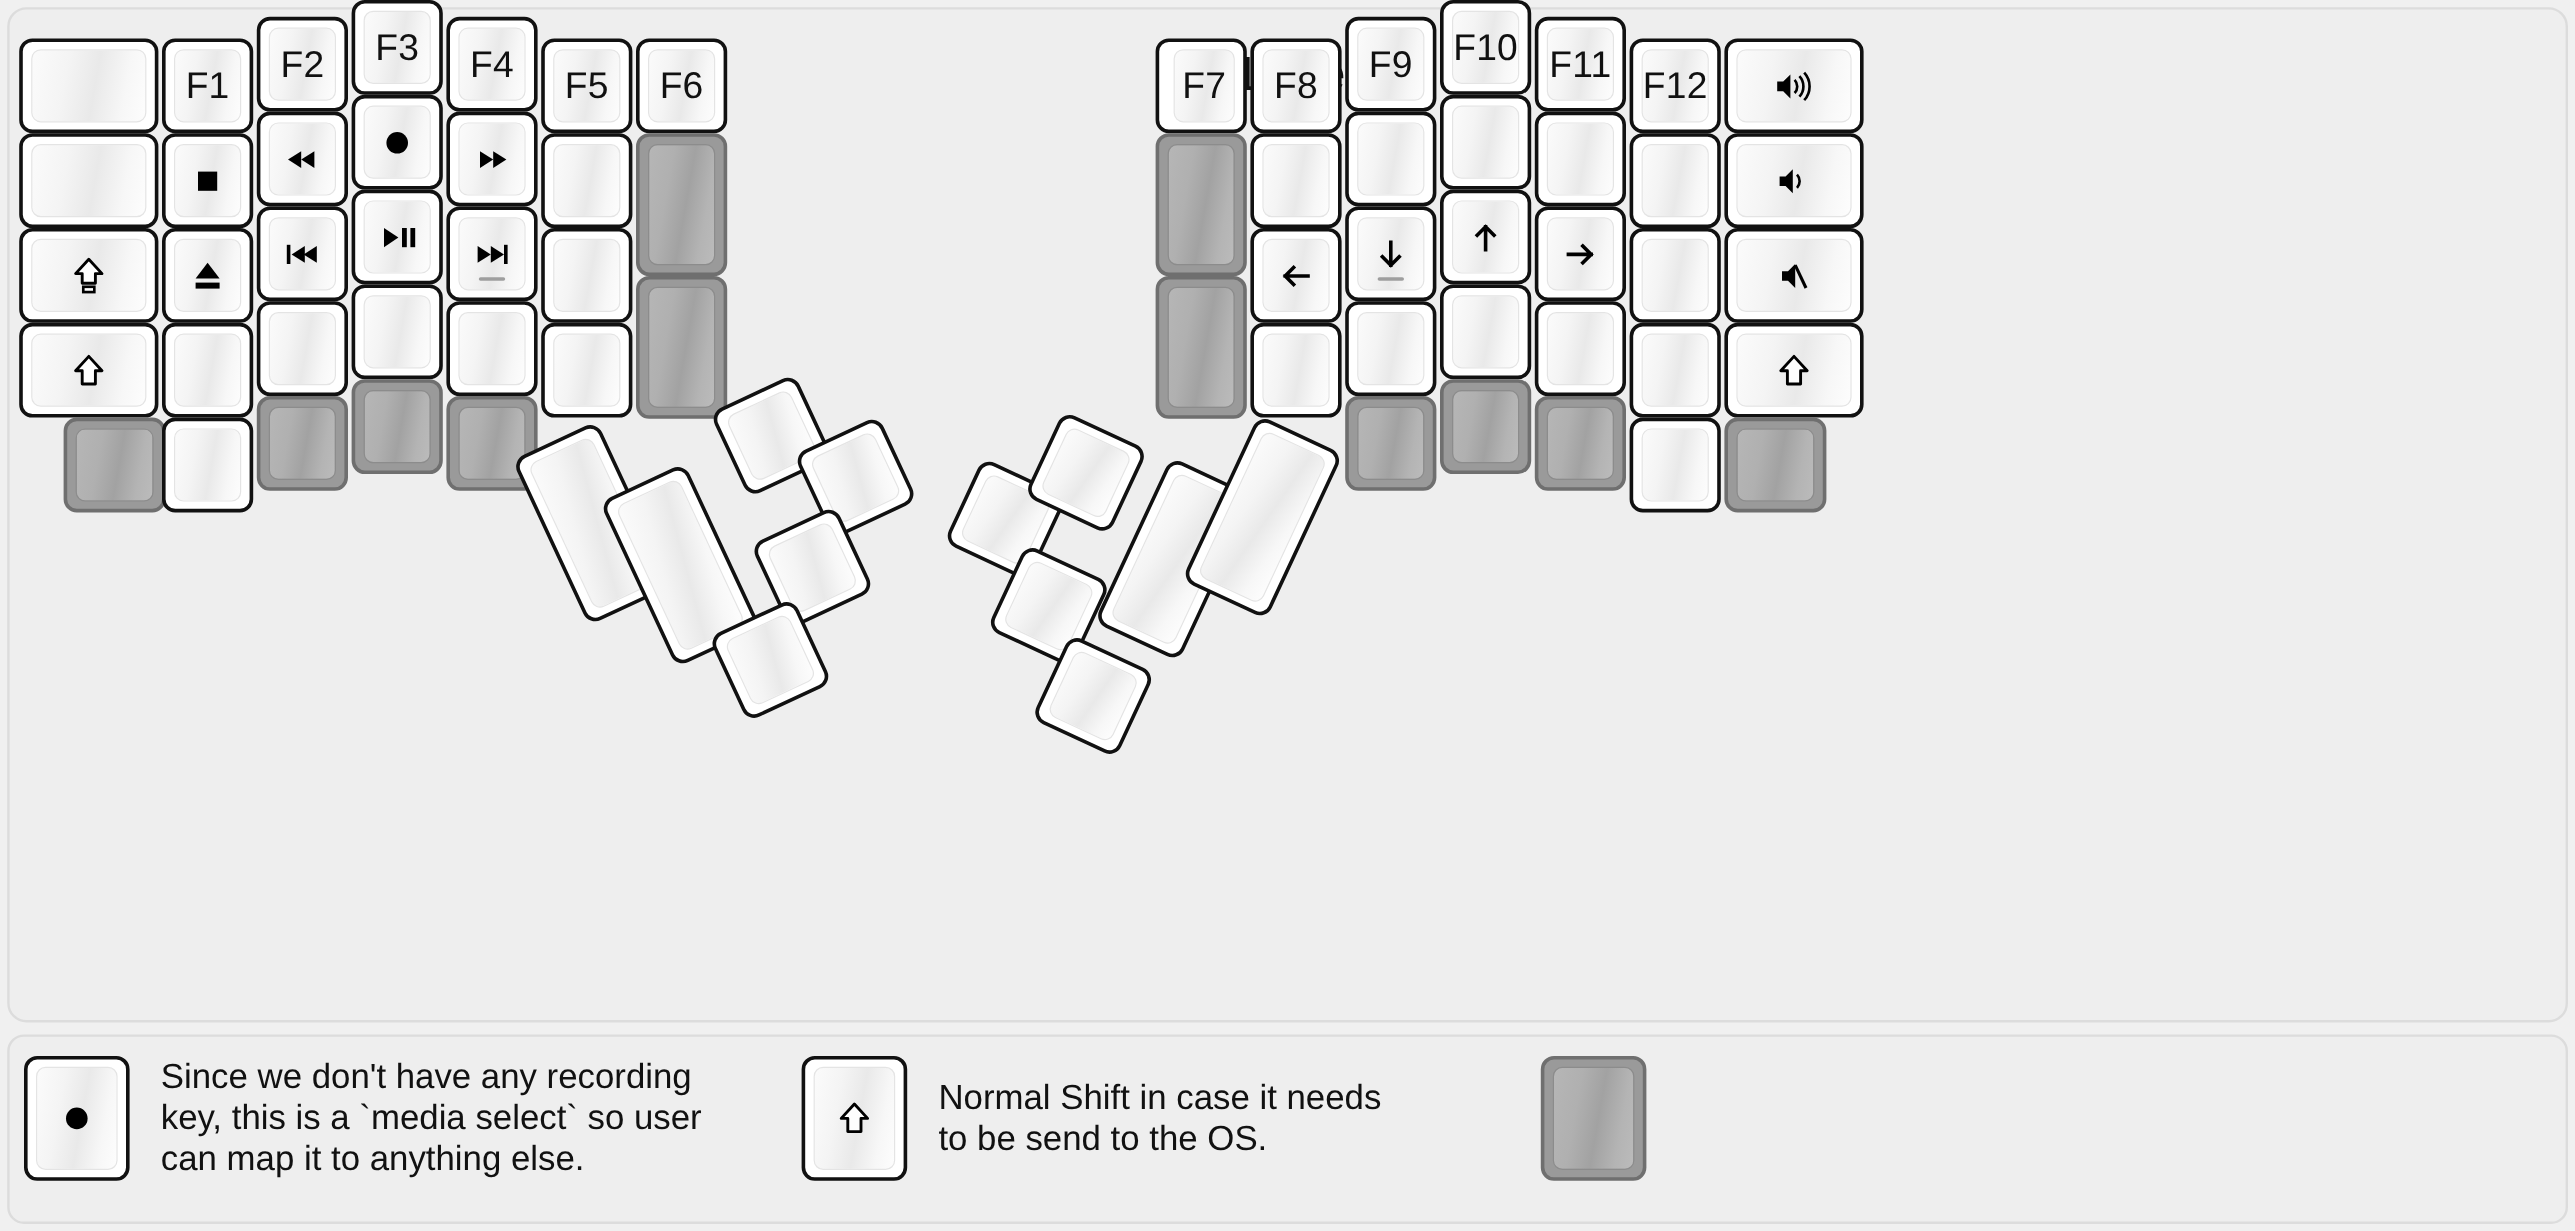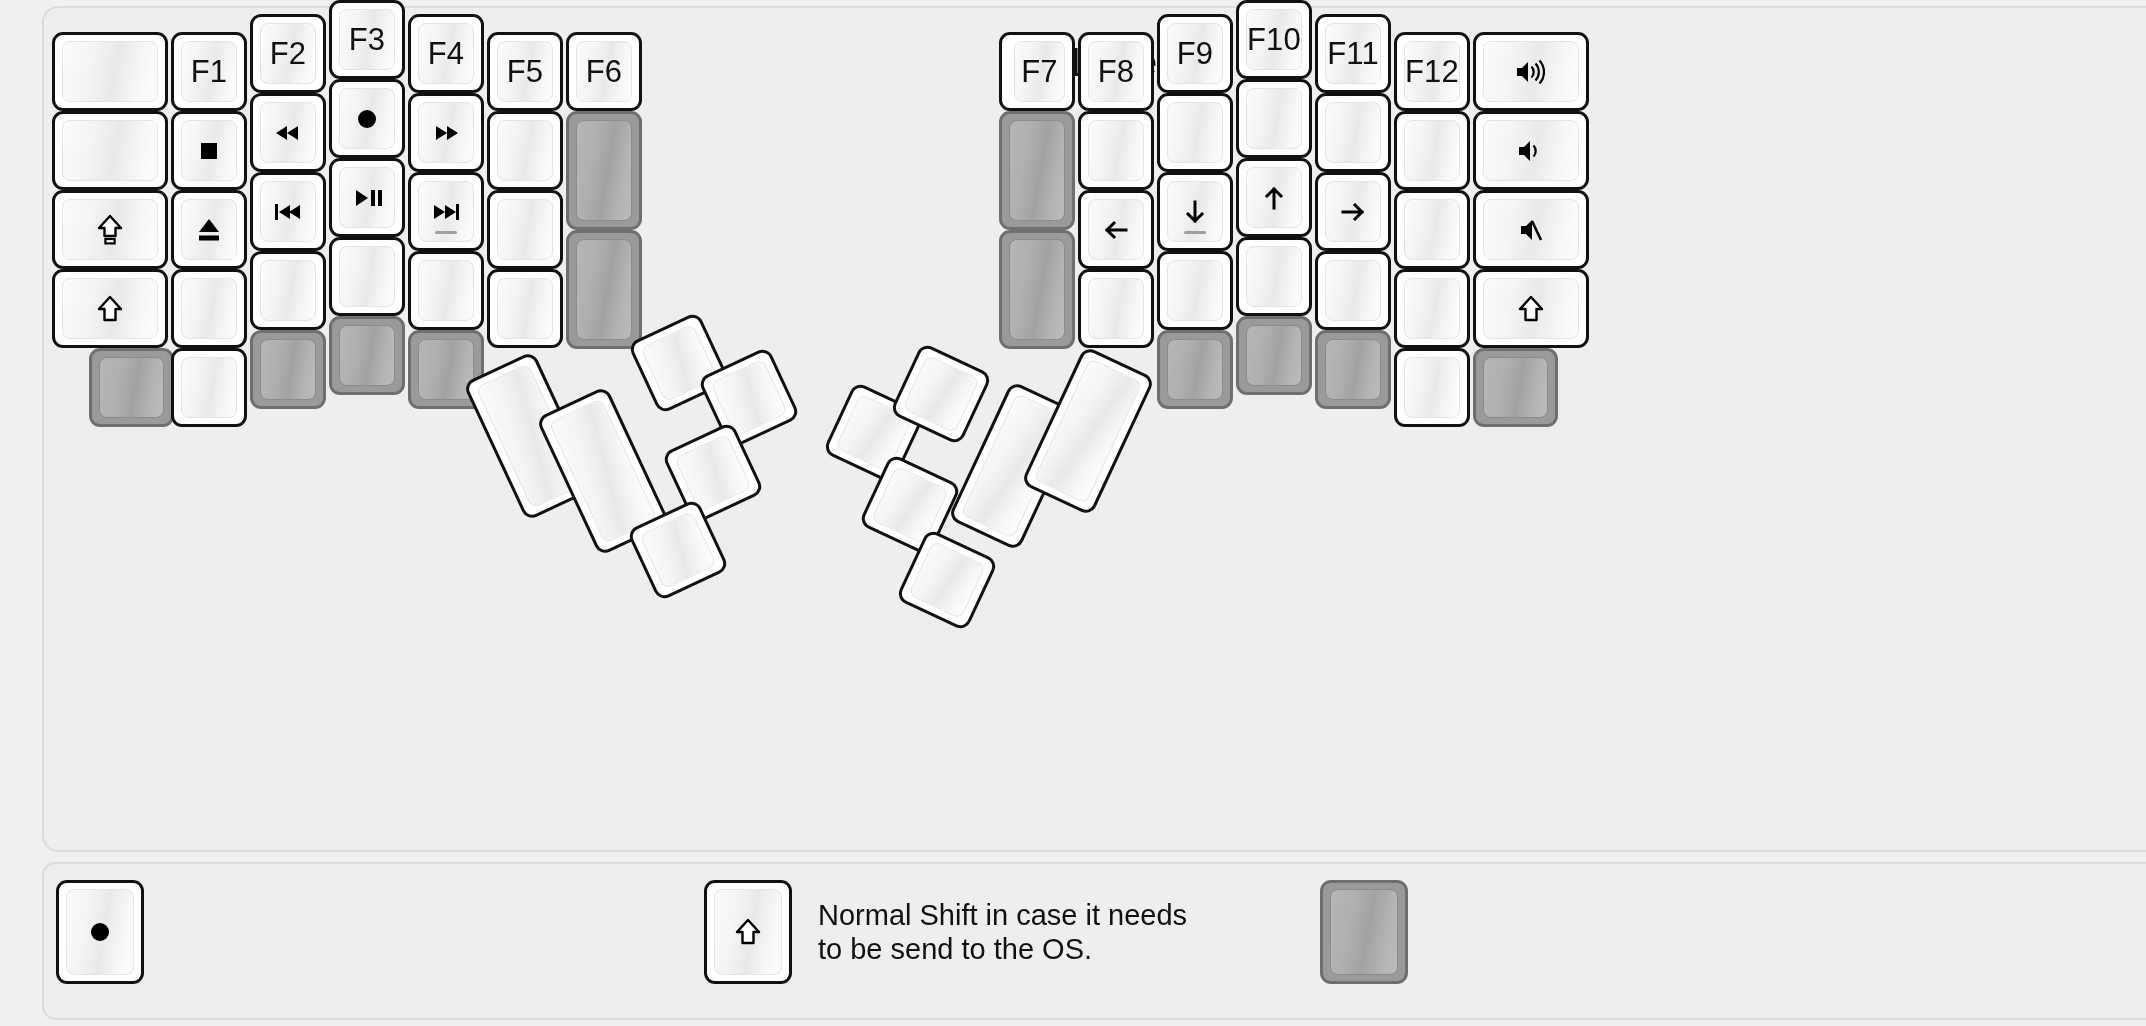--- a/index.html
+++ b/index.html
@@ -3,21 +3,21 @@
 <meta charset="utf-8">
 <title>fn Layer</title>
 <style>
   html,body{margin:0;padding:0;}
   body{
     width:2146px;height:1026px;
     background:#f0f0f0;
     font-family:"Liberation Sans", sans-serif;
     overflow:hidden;
   }
-  #root{position:relative;width:1774px;height:1026px;margin-left:36px;}
+  #root{position:relative;width:1774px;height:1026px;}
 
   
   .panel{
     position:absolute;
     background:#eeeeee;
     border:2px solid #dcdcdc;
     border-radius:16px;
     box-sizing:border-box;
   }
   #board-panel{left:6px;top:6px;width:2134px;height:846px;}
@@ -492,20 +492,23 @@
       <div class="legend-item" style="left: 20px;">
         <div class="legend-key">
           <span class="cap">
             <span class="glyph">
               <svg width="40" height="40" viewBox="0 0 40 40" xmlns="http://www.w3.org/2000/svg">
                 <circle cx="20" cy="20" r="9" fill="#000"></circle>
               </svg>
             </span>
           </span>
         </div>
+        <div class="legend-text">Since we don't have any recording
+key, this is a `media select` so user
+can map it to anything else.</div>
       </div>
       <div class="legend-item" style="left: 668px;">
         <div class="legend-key">
           <span class="cap">
             <span class="glyph">
               <svg width="40" height="40" viewBox="0 0 40 40" xmlns="http://www.w3.org/2000/svg">
                 <path d="M20 8 L31 20 L25.5 20 L25.5 31 L14.5 31 L14.5 20 L9 20 Z" fill="#fdfdfd" stroke="#000" stroke-width="2.4" stroke-linejoin="round"></path>
               </svg>
             </span>
           </span>

